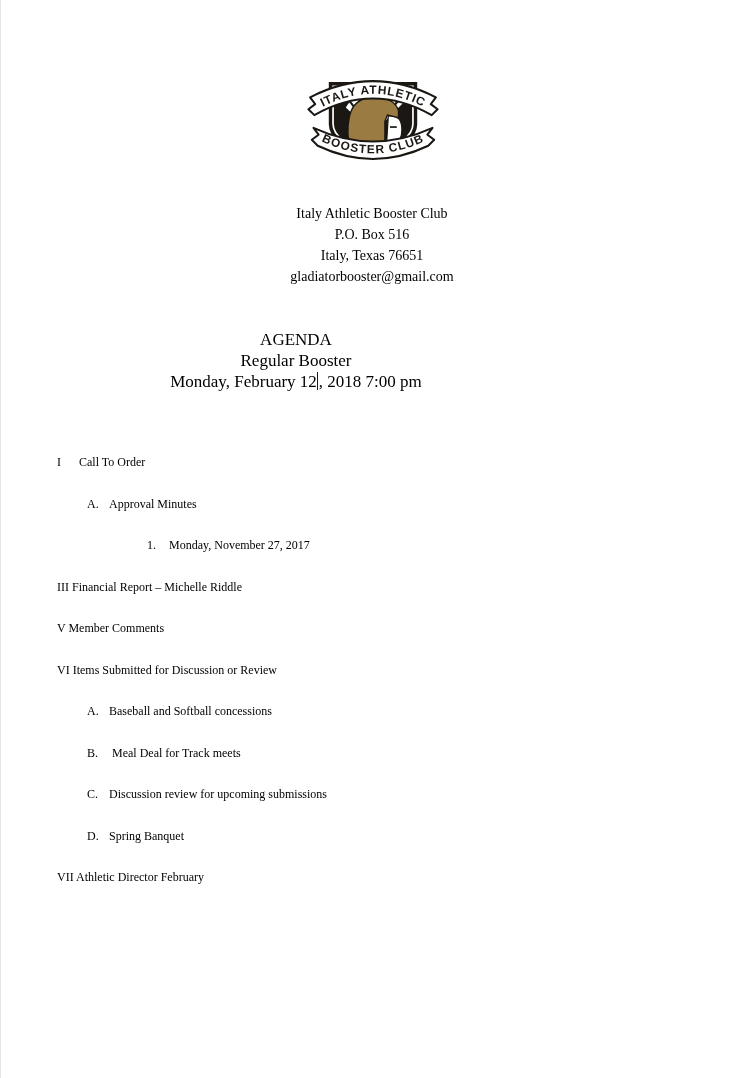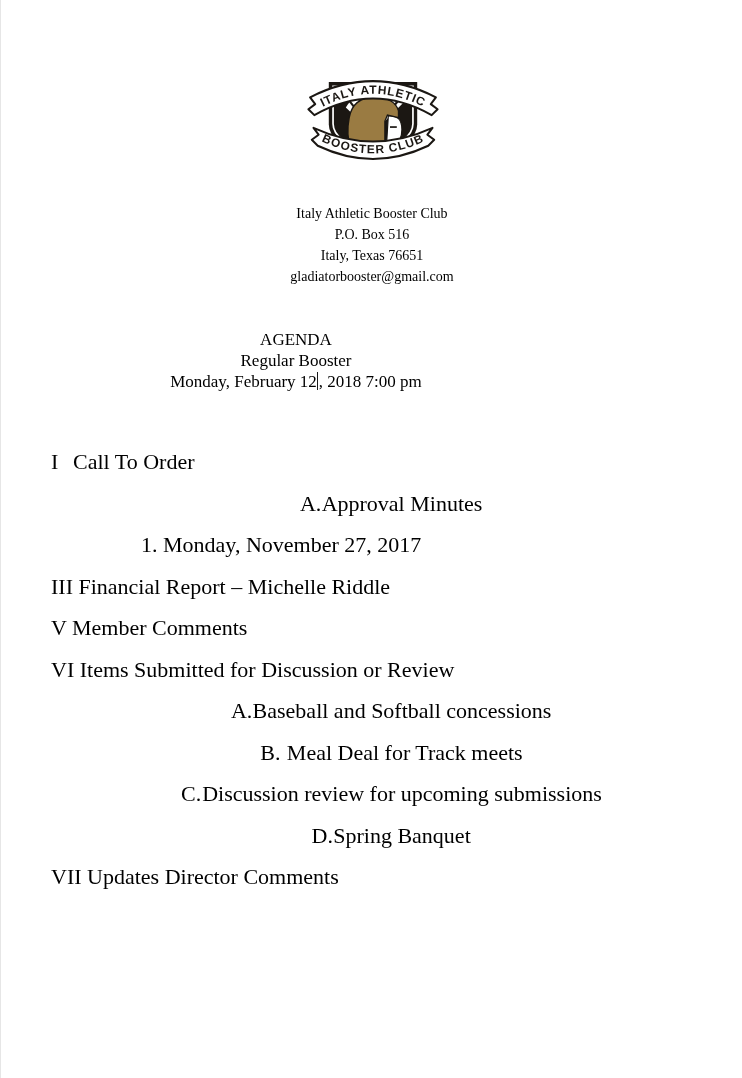--- a/index.html
+++ b/index.html
@@ -47,30 +47,30 @@
     display: inline-block;
     width: 1px;
     height: 18px;
     background: #1a1a1a;
     vertical-align: -3px;
     margin: 0 0.5px;
   }
   .agenda-list {
     position: absolute;
     top: 452px;
-    left: 50px;
+    left: 56px;
     width: 650px;
-    font-size: 22px;
+    font-size: 12px;
   }
   .agenda-item {
     line-height: 20px;
     margin-bottom: 21.5px;
     white-space: pre-wrap;
   }
-  .agenda-item.indent-1 { padding-left: 30px; text-align: center; }
+  .agenda-item.indent-1 { padding-left: 30px; }
   .agenda-item.indent-2 { padding-left: 90px; }
   .marker-tab { display: inline-block; min-width: 22px; }
 </style>
 </head>
 <body>
 
 <div class="page">
 
   <svg class="logo" viewBox="0 0 160 136" xmlns="http://www.w3.org/2000/svg">
     <defs>
@@ -132,16 +132,16 @@
       <div class="agenda-item indent-0"><span class="marker-tab">I</span><span>Call To Order</span></div>
       <div class="agenda-item indent-1"><span class="marker-tab">A.</span><span>Approval Minutes</span></div>
       <div class="agenda-item indent-2"><span class="marker-tab">1.</span><span>Monday, November 27, 2017</span></div>
       <div class="agenda-item indent-0"><span>III</span><span> Financial Report – Michelle Riddle</span></div>
       <div class="agenda-item indent-0"><span>V</span><span> Member Comments</span></div>
       <div class="agenda-item indent-0"><span>VI</span><span> Items Submitted for Discussion or Review</span></div>
       <div class="agenda-item indent-1"><span class="marker-tab">A.</span><span>Baseball and Softball concessions</span></div>
       <div class="agenda-item indent-1"><span class="marker-tab">B.</span><span> Meal Deal for Track meets</span></div>
       <div class="agenda-item indent-1"><span class="marker-tab">C.</span><span>Discussion review for upcoming submissions</span></div>
       <div class="agenda-item indent-1"><span class="marker-tab">D.</span><span>Spring Banquet</span></div>
-      <div class="agenda-item indent-0"><span>VII</span><span> Updates Director Comments</span></div>
+      <div class="agenda-item indent-0"><span>VII</span><span> Athletic Director February</span></div>
     </div>
 
 </div>
 
 </body></html>

